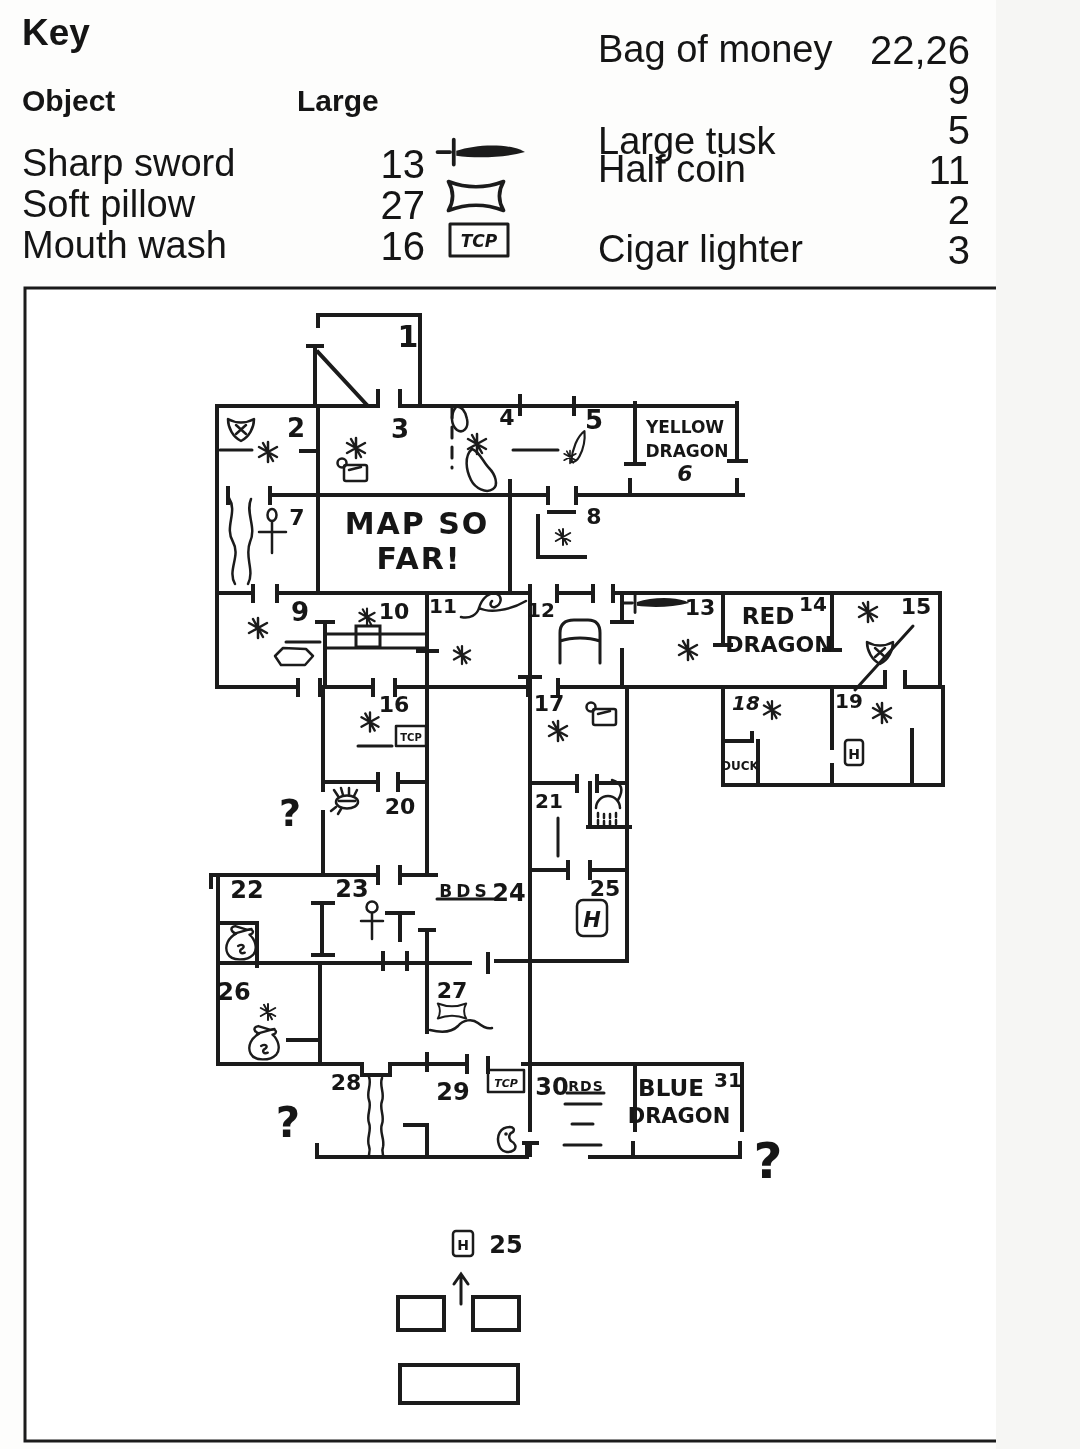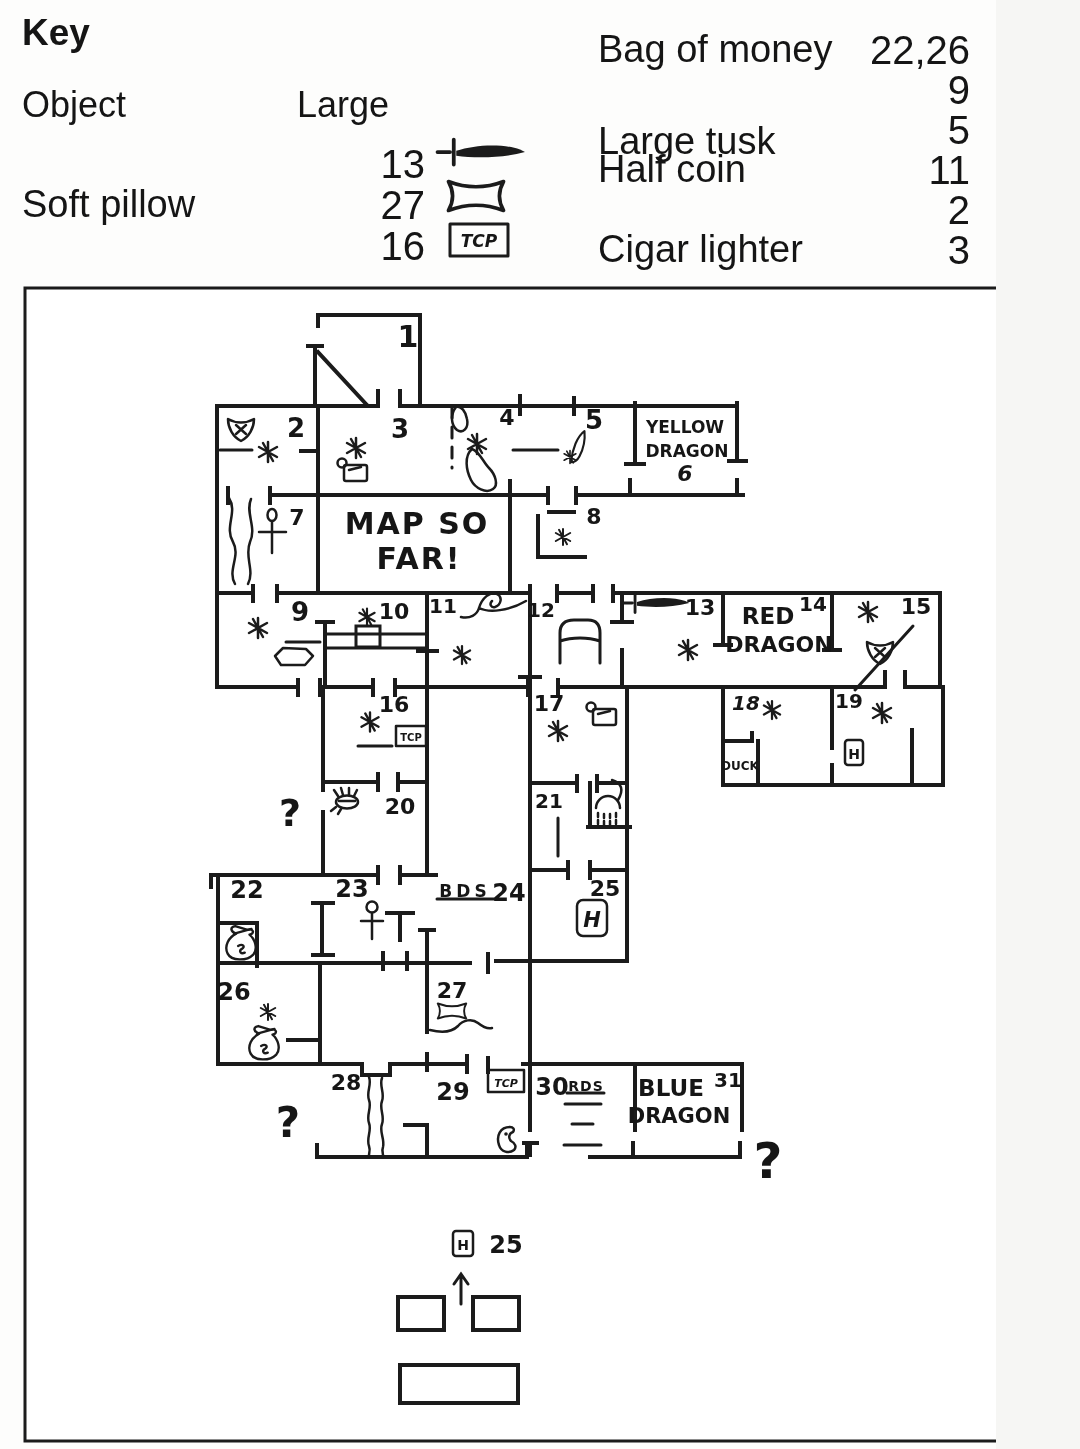--- a/index.html
+++ b/index.html
@@ -1,41 +1,43 @@
 <!DOCTYPE html>
 <html><head>
 <meta charset="utf-8">
 <style>
   html,body{margin:0;padding:0;background:#f6f6f4;}
   .page{position:relative;width:996px;height:1449px;background:#fdfdfc;overflow:hidden;
         font-family:"Liberation Sans",sans-serif;color:#151515;}
   .abs{position:absolute;}
   
   .kt  {font-size:37px;font-weight:700;letter-spacing:0px;}
-  .kh  {font-size:36px;font-weight:400;}
+  .kh  {font-size:30px;font-weight:700;}
   .ki  {font-size:38px;font-weight:400;white-space:nowrap;}
   .kn  {font-size:40px;font-weight:400;text-align:right;width:110px;}
   
   .w   {fill:none;stroke:#1b1b1b;stroke-width:4;stroke-linecap:square;}
   .w3  {fill:none;stroke:#1b1b1b;stroke-width:3;stroke-linecap:round;}
   .i   {fill:none;stroke:#1b1b1b;stroke-width:2.5;stroke-linecap:round;stroke-linejoin:round;}
   .f   {fill:#1b1b1b;stroke:none;}
   text.m  {font-family:"DejaVu Sans",sans-serif;font-weight:700;fill:#161616;}
   text.mk {font-family:"DejaVu Sans",sans-serif;font-weight:700;fill:#161616;}
 </style>
 </head>
 <body>
 
 <div class="page">
 
   <div class="abs kt" style="left:22px;top:12px;">Key</div>
   <div class="abs kh" style="left:22px;top:84px;">Object</div>
   <div class="abs kh" style="left:297px;top:84px;">Large</div>
 
+  <div class="abs ki" style="left:22px;top:142px;">Sharp sword</div>
   <div class="abs ki" style="left:22px;top:183px;">Soft pillow</div>
+  <div class="abs ki" style="left:22px;top:224px;">Mouth wash</div>
   <div class="abs kn" style="left:315px;top:142px;">13</div>
   <div class="abs kn" style="left:315px;top:183px;">27</div>
   <div class="abs kn" style="left:315px;top:224px;">16</div>
 
   <div class="abs ki" style="left:598px;top:28px;">Bag of money</div>
   <div class="abs ki" style="left:598px;top:108px;margin-top:12px;">Large tusk</div>
   <div class="abs ki" style="left:598px;top:148px;">Half coin</div>
   <div class="abs ki" style="left:598px;top:228px;">Cigar lighter</div>
   <div class="abs kn" style="left:860px;top:28px;">22,26</div>
   <div class="abs kn" style="left:860px;top:68px;">9</div>

